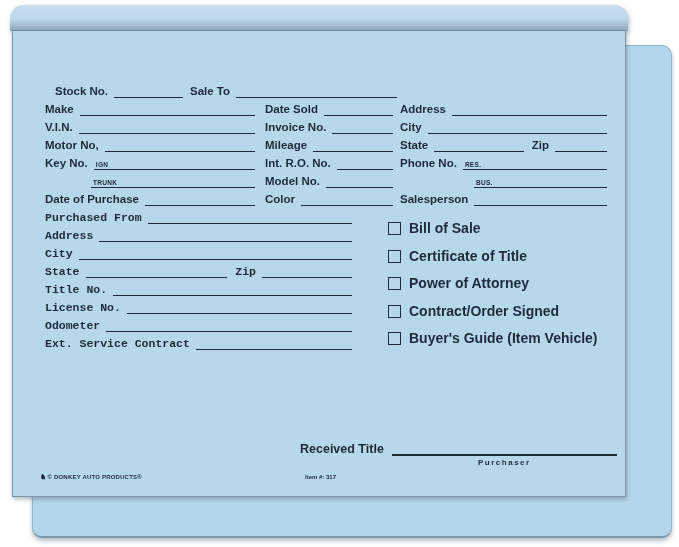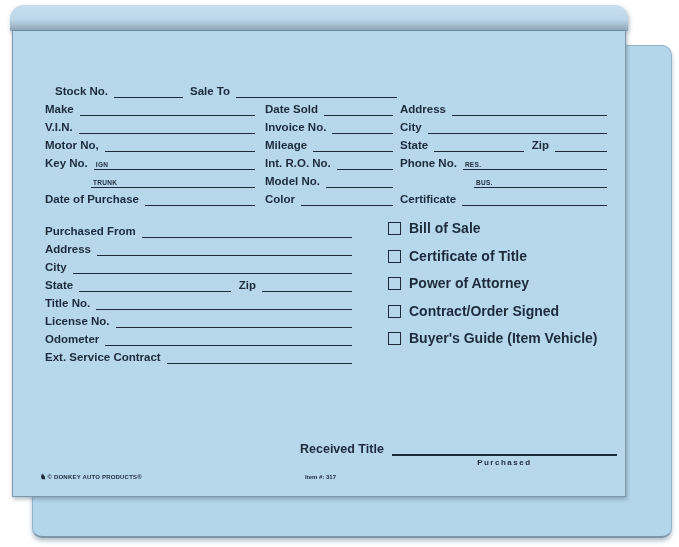--- a/index.html
+++ b/index.html
@@ -37,21 +37,21 @@
   .row { display:flex; align-items:flex-end; height:18px; }
   .lbl { font-weight:bold; font-size:11.5px; white-space:nowrap; line-height:13px; }
   .fill { border-bottom:1.5px solid #1c2a39; flex:1; height:13px; margin-left:6px; position:relative; }
   .fill.fixed { flex:none; }
   .sub { position:absolute; left:2px; bottom:1px; font-weight:bold; font-size:6.5px; letter-spacing:.3px; }
   .cbx { width:13px; height:13px; border:1.6px solid #1c2a39; background:transparent; flex:none; }
   .grid { position:absolute; left:35px; top:75px; width:562px; }
   .cell-left  { width:210px; display:flex; align-items:flex-end; }
   .cell-mid   { width:128px; margin-left:10px; display:flex; align-items:flex-end; }
   .cell-right { width:207px; margin-left:7px; display:flex; align-items:flex-end; }
-  .lower-left { position:absolute; left:35px; top:215px; width:307px; }
+  .lower-left { position:absolute; left:35px; top:201px; width:307px;font-family:Liberation Mono, monospace; }
   .check-list { position:absolute; left:378px; top:210px; width:215px; }
   .check-item { display:flex; align-items:center; height:27.5px; }
   .check-item .cbx { margin-right:8px; }
   .check-item .lbl { font-size:14px; }
   .received { position:absolute; left:290px; top:437px; display:flex; align-items:center; }
   .received .lbl { font-size:12.5px; }
   .received .sig-line { width:225px; border-bottom:2px solid #1c2a39; height:14px; margin-left:8px; position:relative; }
   .sig-caption { position:absolute; top:16px; left:0; width:100%; text-align:center; font-weight:bold; font-size:8px; letter-spacing:1.5px; }
   .footer-brand { position:absolute; left:30px; top:468px; font-weight:bold; font-size:6px; letter-spacing:.2px; display:flex; align-items:center; gap:1px; }
   .footer-item  { position:absolute; left:295px; top:469px; font-weight:bold; font-size:6px; }
@@ -170,21 +170,21 @@
     <div class="row">
       <div class="cell-left">
         <span class="lbl">Date of Purchase</span>
         <span class="fill"></span>
       </div>
       <div class="cell-mid">
         <span class="lbl">Color</span>
         <span class="fill"></span>
       </div>
       <div class="cell-right">
-        <span class="lbl">Certificate</span>
+        <span class="lbl">Salesperson</span>
         <span class="fill"></span>
       </div>
     </div>
   </div>
 
   <div class="lower-left">
     <div class="row">
       <span class="lbl">Purchased From</span>
       <span class="fill"></span>
     </div>
@@ -239,21 +239,21 @@
     </div>
     <div class="check-item">
       <span class="cbx"></span>
       <span class="lbl">Buyer's Guide (Item Vehicle)</span>
     </div>
   </div>
 
   <div class="received">
     <span class="lbl">Received Title</span>
     <span class="sig-line">
-      <span class="sig-caption">Purchased</span>
+      <span class="sig-caption">Purchaser</span>
     </span>
   </div>
 
   <div class="footer-brand">
     <span style="font-size:7px;">♞</span>
     <span>© DONKEY AUTO PRODUCTS®</span>
   </div>
   <div class="footer-item">Item #: 317</div>
 </div>
 

